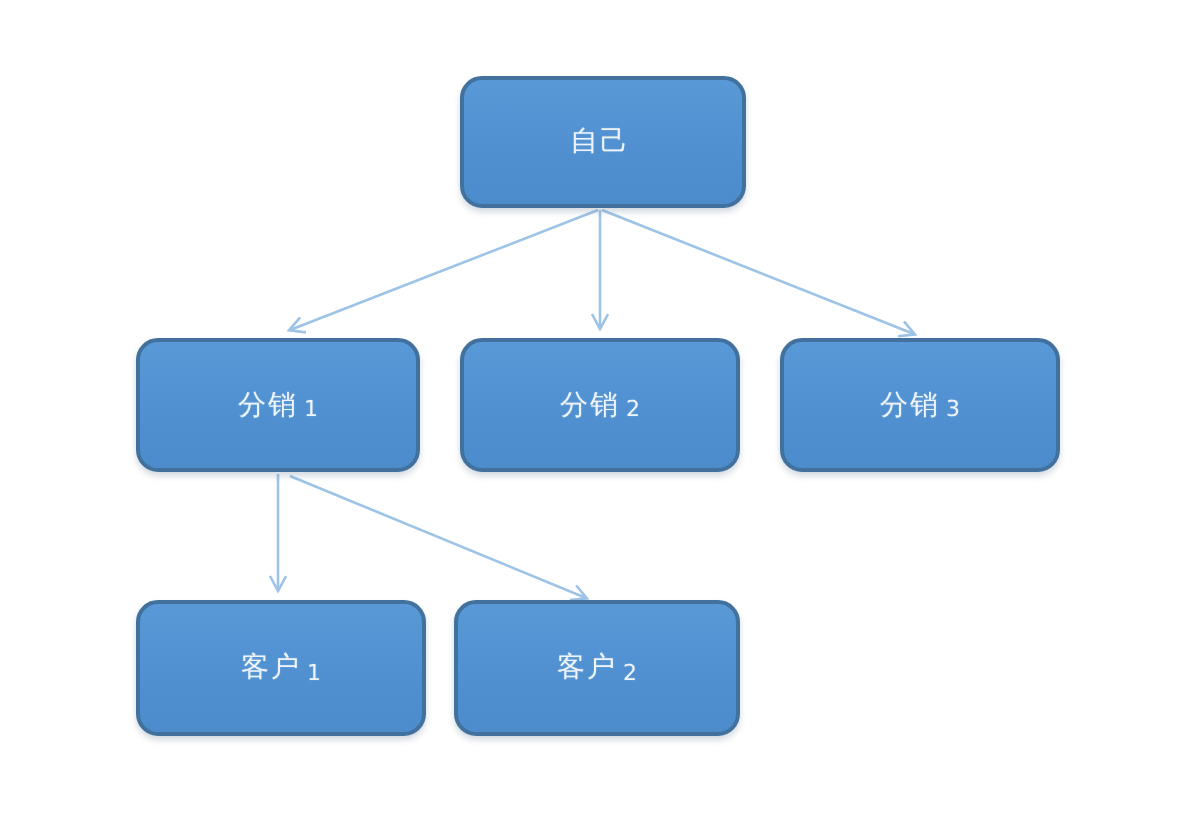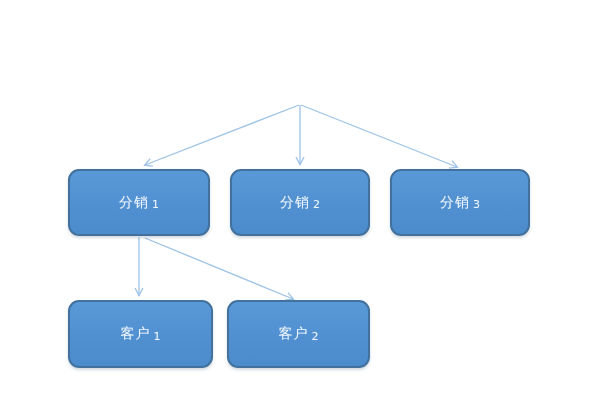--- a/index.html
+++ b/index.html
@@ -67,20 +67,24 @@
     </defs>
     <g stroke="#9dc3e6" stroke-width="1.3" fill="none">
       <line x1="299" y1="105" x2="145" y2="165" marker-end="url(#openArrow)"></line>
       <line x1="300" y1="105" x2="300" y2="164" marker-end="url(#openArrow)"></line>
       <line x1="301" y1="105" x2="457" y2="167" marker-end="url(#openArrow)"></line>
       <line x1="139" y1="237" x2="139" y2="295" marker-end="url(#openArrow)"></line>
       <line x1="145" y1="238" x2="293" y2="299" marker-end="url(#openArrow)"></line>
     </g>
   </svg>
 
+  <div class="node n-self">
+    <span class="label">自己</span>
+      <span class="num"></span>
+  </div>
 
   <div class="node n-dist1">
     <span class="label">分销</span>
       <span class="num">1</span>
   </div>
 
   <div class="node n-dist2">
     <span class="label">分销</span>
       <span class="num">2</span>
   </div>

